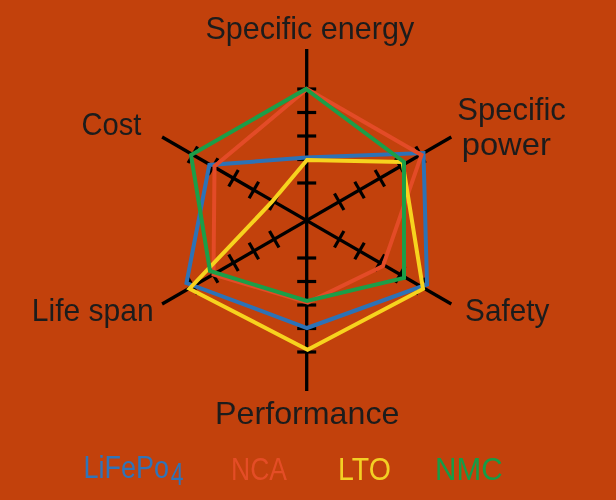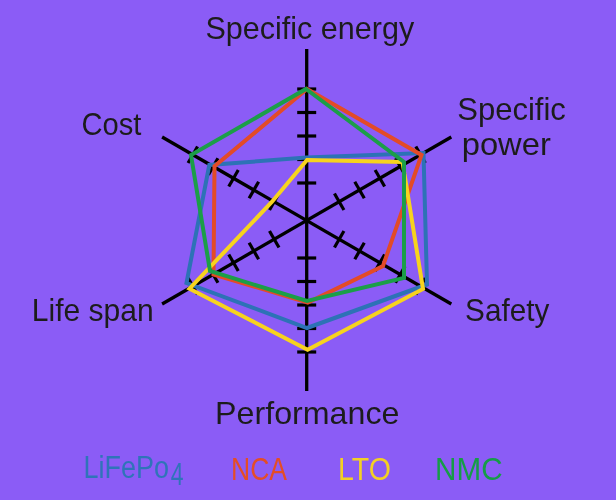--- a/index.html
+++ b/index.html
@@ -1,16 +1,16 @@
 <!DOCTYPE html>
 <html><head>
 <meta charset="utf-8">
 <style>
   html,body{margin:0;padding:0;background:#ffffff;}
-  .wrap{position:relative;width:616px;height:500px;background:#8b5cf6;overflow:hidden;
+  .wrap{position:relative;width:616px;height:500px;background:#c2410c;overflow:hidden;
         font-family:"Liberation Sans", sans-serif;}
   svg{position:absolute;left:0;top:0;}
   .lbl{fill:#1c1c1c;font-family:"Liberation Sans", sans-serif;font-size:32px;}
   .leg{font-family:"Liberation Sans", sans-serif;font-size:31px;}
 </style>
 </head>
 <body>
 <div class="wrap">
 <svg width="616" height="500" viewBox="0 0 616 500">
 

